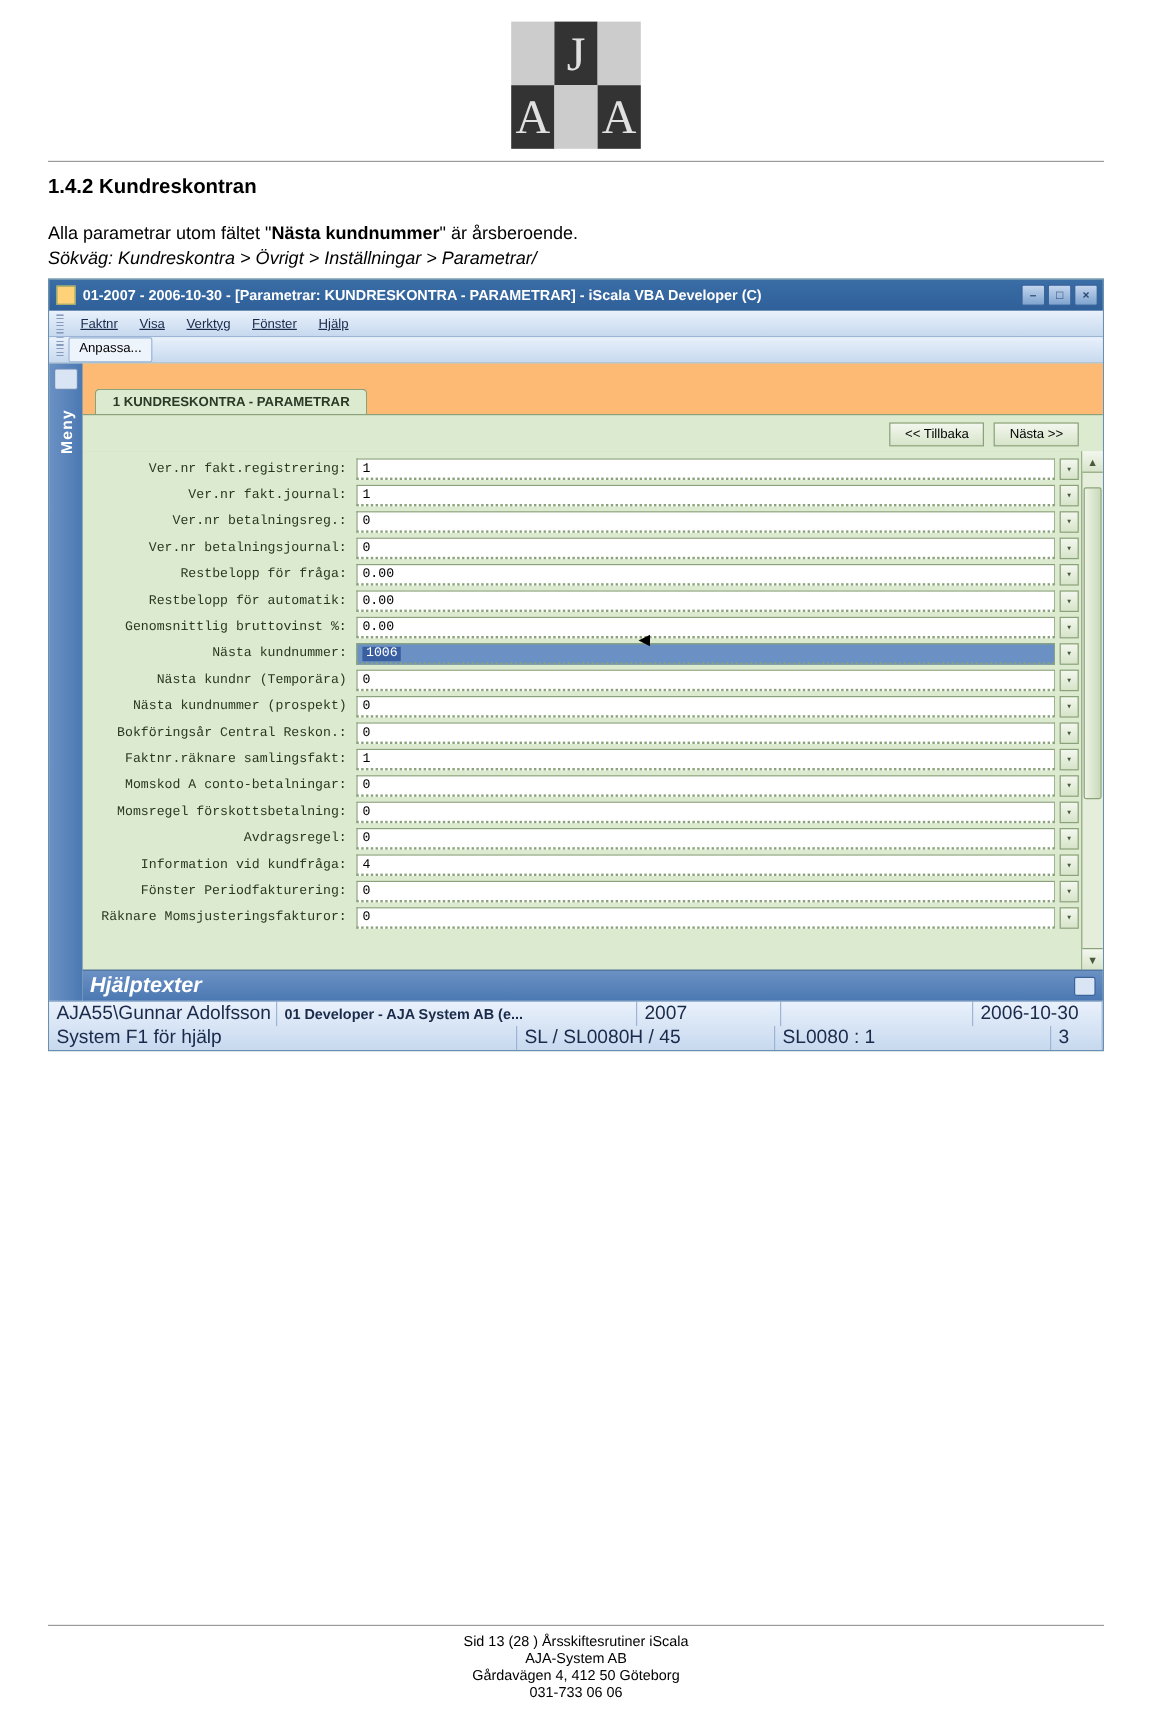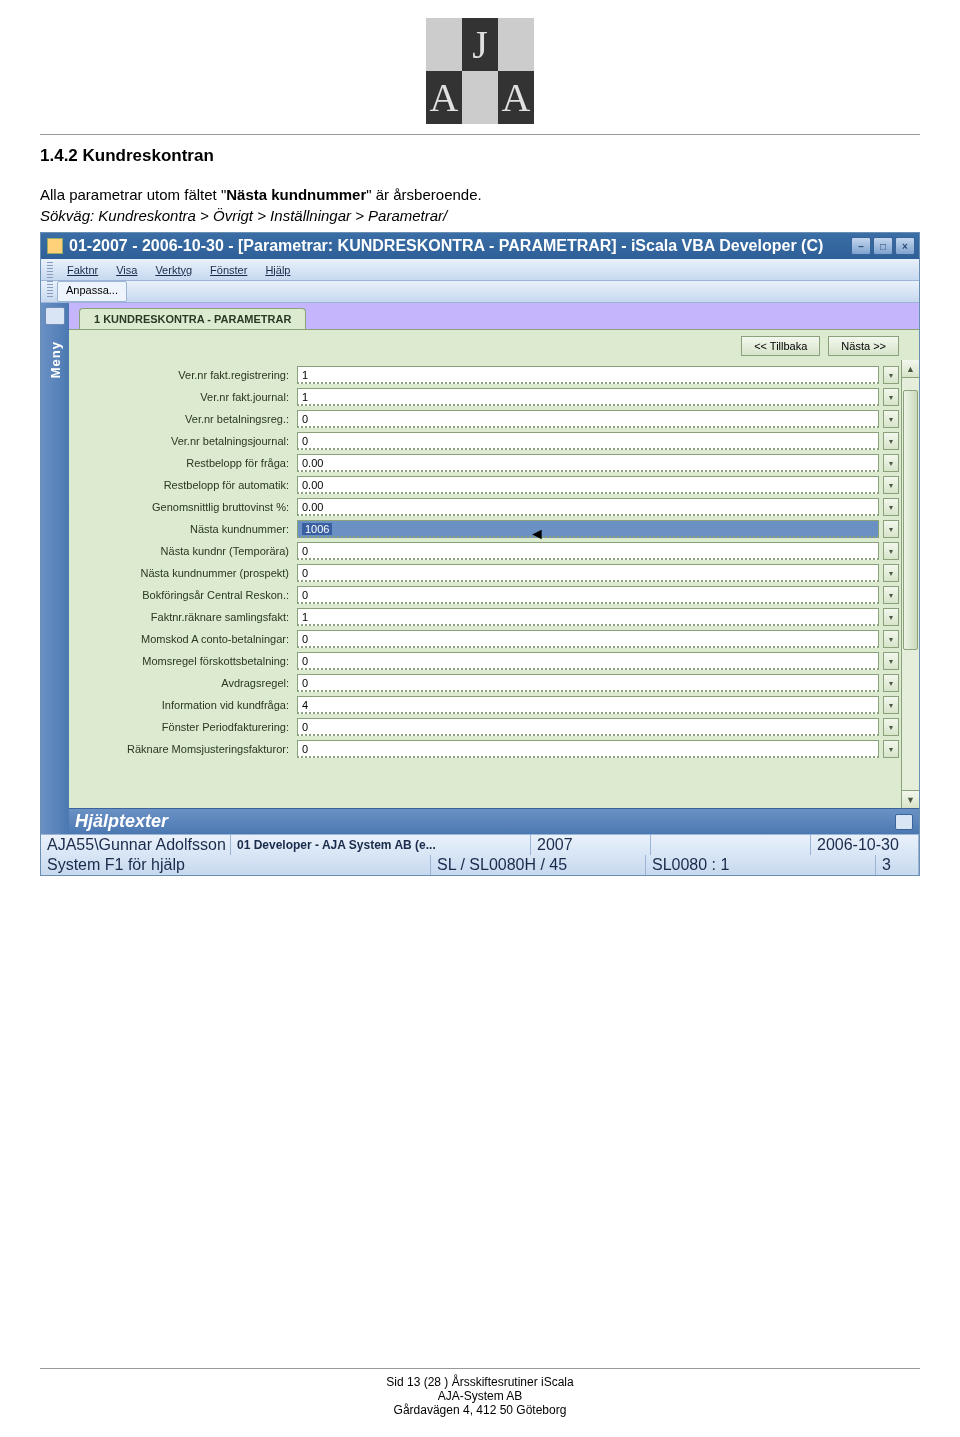--- a/index.html
+++ b/index.html
@@ -46,21 +46,21 @@
   }
   .titlebar {
     height: 26px;
     background: linear-gradient(#3a6ea5, #2f5f99);
     display: flex; align-items: center;
     padding: 0 4px 0 6px;
     color: #fff;
     gap: 6px;
   }
   .title-icon { width: 16px; height: 16px; background: #ffd27a; border: 1px solid #9a6; }
-  .title-text { flex: 1; font-weight: bold; font-size: 16px; white-space: nowrap; overflow: hidden; }
+  .title-text { flex: 1; font-weight: bold; font-size: 12px; white-space: nowrap; overflow: hidden; }
   .win-btns { display: flex; gap: 2px; }
   .win-btn {
     width: 20px; height: 18px;
     background: linear-gradient(#c4d6ee, #7ea3cf);
     border: 1px solid #3a639a;
     border-radius: 2px;
     display:flex; align-items:center; justify-content:center;
     color:#2c4a76; font-size:10px; font-weight:bold;
     cursor: pointer;
   }
@@ -124,25 +124,25 @@
   }
 
   .main-panel {
     flex:1;
     display:flex;
     flex-direction: column;
     background: #c7d6ba;
     min-width: 0;
   }
   .tab-row {
-    height: 26px;
+    height: 42px;
     display:flex;
     align-items:flex-end;
     padding-left: 10px;
-    background: #c4b5fd;
+    background: #fdba74;
   }
   .tab {
     background: #dcead0;
     border: 1px solid #8aa279;
     border-bottom: none;
     border-radius: 4px 4px 0 0;
     padding: 4px 14px;
     font-weight: bold;
     font-size: 11px;
     color: #2a3a26;
@@ -166,20 +166,21 @@
     flex:1;
     display:flex;
     min-height:0;
     background: #dcead0;
   }
   .form-area {
     flex:1;
     display:flex;
     flex-direction:column;
     padding: 4px 2px 4px 8px;
+    font-family: Liberation Mono, monospace;
   }
   .form-row {
     display:flex;
     align-items:center;
     height: 22px;
     gap: 4px;
   }
   .form-label {
     width: 216px;
     text-align: right;
@@ -524,13 +525,14 @@
   </div>
 
   <div class="arrow-pointer">◄</div>
 </div>
 
 <div class="footer">
   <div class="hr"></div>
   <div>Sid 13 (28 ) Årsskiftesrutiner iScala</div>
   <div>AJA-System AB</div>
   <div>Gårdavägen 4, 412 50 Göteborg</div>
+  <div>031-733 06 06</div>
 </div>
 
 </body></html>

